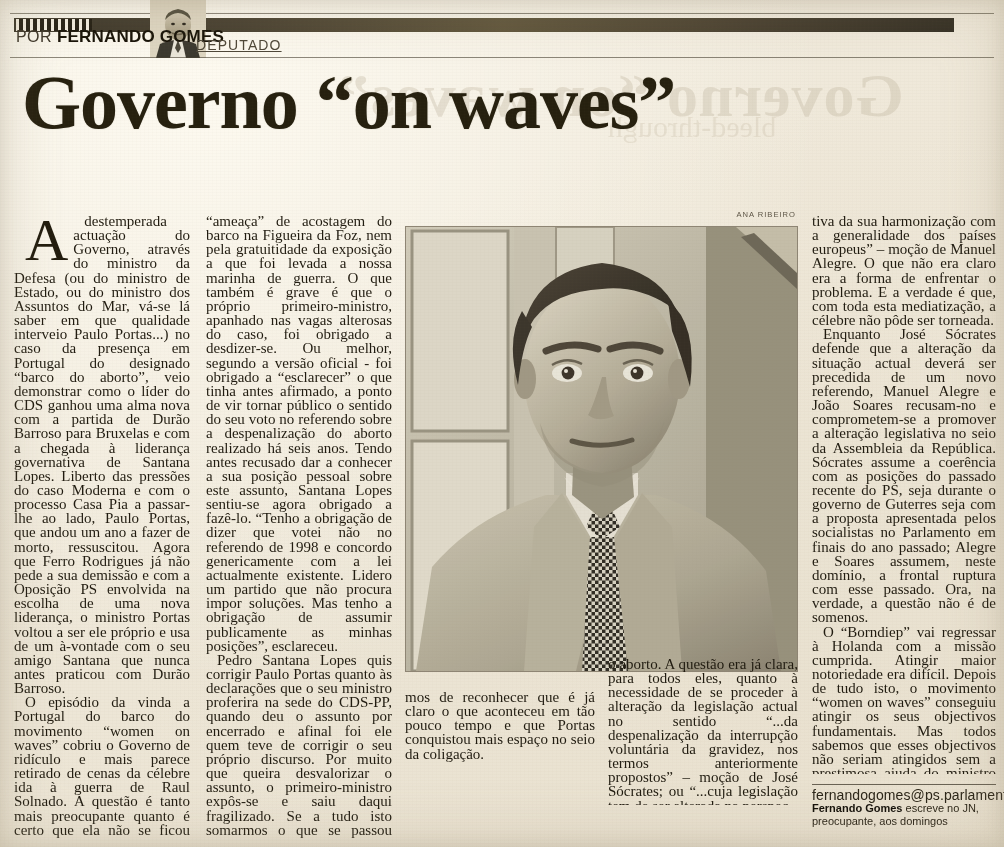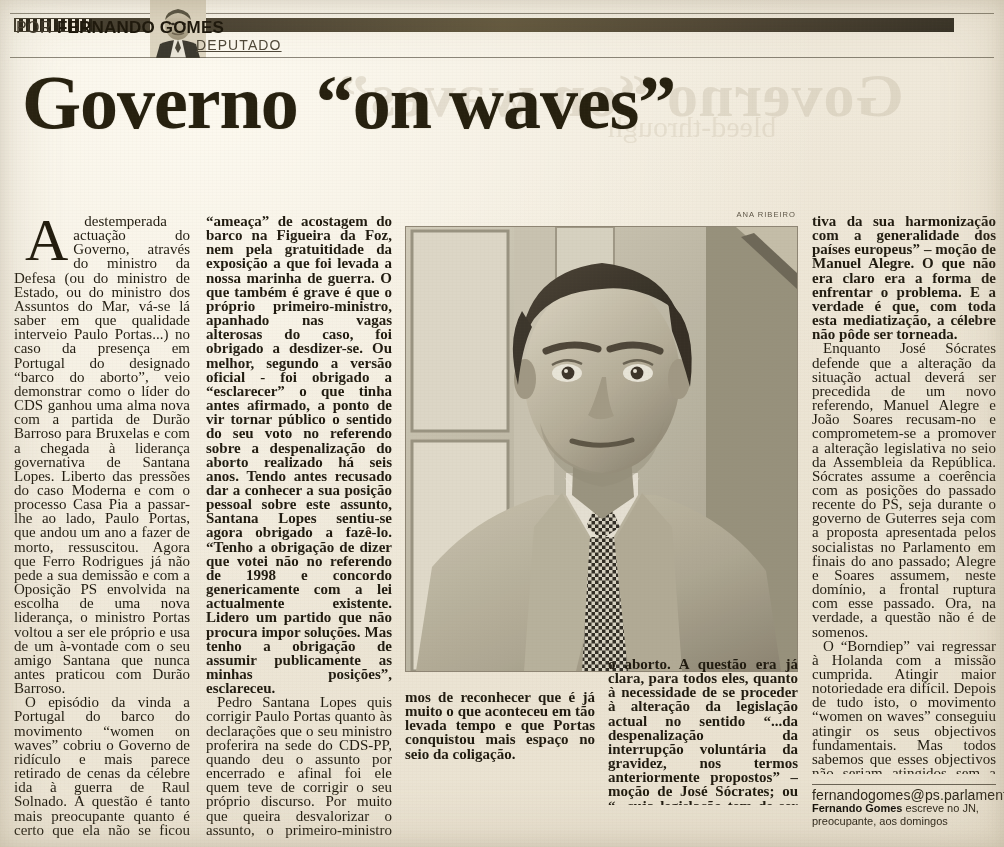--- a/index.html
+++ b/index.html
@@ -60,21 +60,21 @@
   }
   #barcode {
     position: absolute;
     left: 16px; top: 19px;
     width: 76px; height: 12px;
     background: repeating-linear-gradient(90deg, #f5efe2 0px, #f5efe2 3px, #241f14 3px, #241f14 7px);
   }
 
   #byline-top {
     position: absolute;
-    left: 16px; top: 16px;
+    left: 16px; top: 25px;
     height: 24px;
     display: flex; align-items: center; gap: 5px;
     font-family: "Liberation Sans", sans-serif;
     letter-spacing: .4px;
   }
   #por { font-size: 16px; color: #3b3428; font-weight: 400; }
   #author-top { font-size: 17px; color: #181308; font-weight: bold; letter-spacing: .2px; }
 
   #deputado {
     position: absolute;
@@ -140,21 +140,21 @@
     font-size: 15px;
     line-height: 14.15px;
     color: #201b10;
     text-align: justify;
     text-justify: inter-word;
     hyphens: auto;
     -webkit-hyphens: auto;
     overflow: hidden;
   }
   .col p { text-indent: 11px; margin: 0; }
-  .col p.noind { text-indent: 0; font-weight: bold; }
+  .col p.noind { text-indent: 0; }
 
   
   #c1 p.first::first-letter {
     float: left;
     font-size: 60px;
     line-height: 49px;
     padding: 2px 5px 0 0;
     font-family: "Liberation Serif", serif;
     color: #221c0e;
     font-weight: normal;
@@ -354,21 +354,21 @@
     <p class="first">A destemperada actuação do Governo, através do ministro da Defesa (ou do ministro de Estado, ou do ministro dos Assuntos do Mar, vá-se lá saber em que qualidade interveio Paulo Portas...) no caso da presença em Portugal do designado “barco do aborto”, veio demonstrar como o líder do CDS ganhou uma alma nova com a partida de Durão Barroso para Bruxelas e com a chegada à liderança governativa de Santana Lopes. Liberto das pressões do caso Moderna e com o processo Casa Pia a passar-lhe ao lado, Paulo Portas, que andou um ano a fazer de morto, ressuscitou. Agora que Ferro Rodrigues já não pede a sua demissão e com a Oposição PS envolvida na escolha de uma nova liderança, o ministro Portas voltou a ser ele próprio e usa de um à-vontade com o seu amigo Santana que nunca antes praticou com Durão Barroso.</p>
     <p>O episódio da vinda a Portugal do barco do movimento “women on waves” cobriu o Governo de ridículo e mais parece retirado de cenas da célebre ida à guerra de Raul Solnado. A questão é tanto mais preocupante quanto é certo que ela não se ficou pela desproporção dos meios utilizados face à</p>
   </div>
 
   <div class="col" id="c2">
     <p class="noind">“ameаça” de acostagem do barco na Figueira da Foz, nem pela gratuitidade da exposição a que foi levada a nossa marinha de guerra. O que também é grave é que o próprio primeiro-ministro, apanhado nas vagas alterosas do caso, foi obrigado a desdizer-se. Ou melhor, segundo a versão oficial - foi obrigado a “esclarecer” o que tinha antes afirmado, a ponto de vir tornar público o sentido do seu voto no referendo sobre a despenalização do aborto realizado há seis anos. Tendo antes recusado dar a conhecer a sua posição pessoal sobre este assunto, Santana Lopes sentiu-se agora obrigado a fazê-lo. “Tenho a obrigação de dizer que votei não no referendo de 1998 e concordo genericamente com a lei actualmente existente. Lidero um partido que não procura impor soluções. Mas tenho a obrigação de assumir publicamente as minhas posições”, esclareceu.</p>
     <p>Pedro Santana Lopes quis corrigir Paulo Portas quanto às declarações que o seu ministro proferira na sede do CDS-PP, quando deu o assunto por encerrado e afinal foi ele quem teve de corrigir o seu próprio discurso. Por muito que queira desvalorizar o assunto, o primeiro-ministro expôs-se e saiu daqui fragilizado. Se a tudo isto somarmos o que se passou com a formação deste Governo, em que saem reforçadas as posições do CDS, te-</p>
   </div>
 
   <div class="col" id="c3">
-    <p class="noind">mos de reconhecer que é já muito o que aconteceu em tão levada tempo e que Portas conquistou mais espaço no seio da coligação.</p>
+    <p class="noind">mos de reconhecer que é já claro o que aconteceu em tão pouco tempo e que Portas conquistou mais espaço no seio da coligação.</p>
   </div>
 
   <div class="col" id="c4">
     <p class="noind">o aborto. A questão era já clara, para todos eles, quanto à necessidade de se proceder à alteração da legislação actual no sentido “...da despenalização da interrupção voluntária da gravidez, nos termos anteriormente propostos” – moção de José Sócrates; ou “...cuja legislação tem de ser alterada na perspec-</p>
   </div>
 
   <div class="col" id="c5">
     <p class="noind">tiva da sua harmonização com a generalidade dos países europeus” – moção de Manuel Alegre. O que não era claro era a forma de enfrentar o problema. E a verdade é que, com toda esta mediatização, a célebre não pôde ser torneada.</p>
     <p>Enquanto José Sócrates defende que a alteração da situação actual deverá ser precedida de um novo referendo, Manuel Alegre e João Soares recusam-no e comprometem-se a promover a alteração legislativa no seio da Assembleia da República. Sócrates assume a coerência com as posições do passado recente do PS, seja durante o governo de Guterres seja com a proposta apresentada pelos socialistas no Parlamento em finais do ano passado; Alegre e Soares assumem, neste domínio, a frontal ruptura com esse passado. Ora, na verdade, a questão não é de somenos.</p>
     <p>O “Borndiep” vai regressar à Holanda com a missão cumprida. Atingir maior notoriedade era difícil. Depois de tudo isto, o movimento “women on waves” conseguiu atingir os seus objectivos fundamentais. Mas todos sabemos que esses objectivos não seriam atingidos sem a prestimosa ajuda do ministro Paulo Portas.</p>

